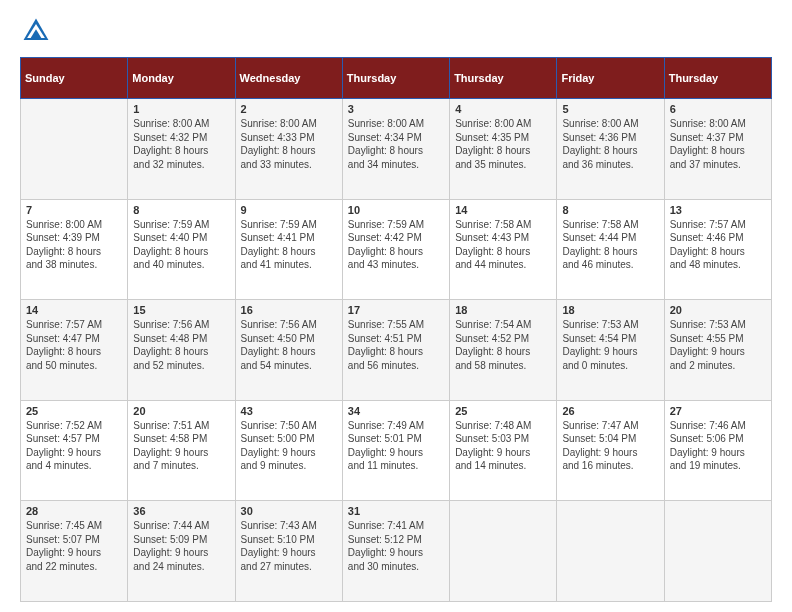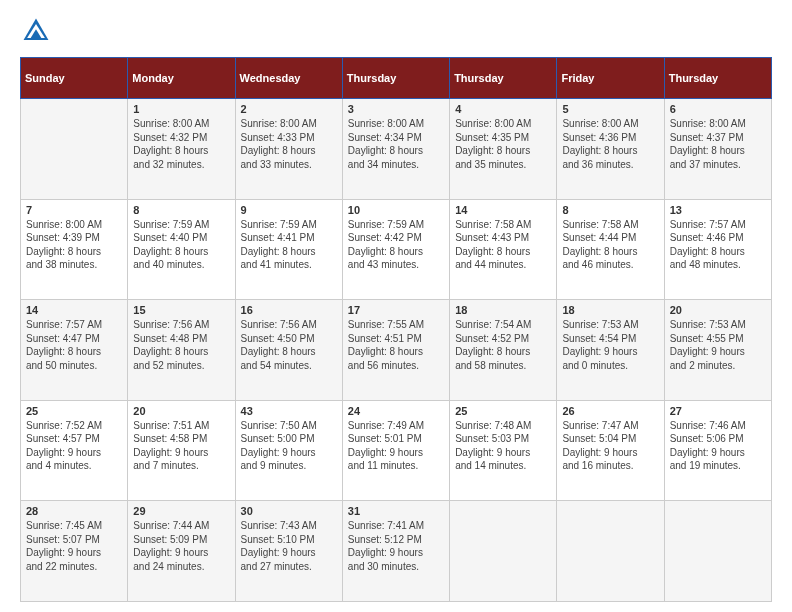--- a/index.html
+++ b/index.html
@@ -220,21 +220,21 @@
           </td>
           <td>
             <span class="day-number">20</span>
             <div class="day-info">Sunrise: 7:51 AM<br>Sunset: 4:58 PM<br>Daylight: 9 hours<br>and 7 minutes.</div>
           </td>
           <td>
             <span class="day-number">43</span>
             <div class="day-info">Sunrise: 7:50 AM<br>Sunset: 5:00 PM<br>Daylight: 9 hours<br>and 9 minutes.</div>
           </td>
           <td>
-            <span class="day-number">24</span>
+            <span class="day-number">34</span>
             <div class="day-info">Sunrise: 7:49 AM<br>Sunset: 5:01 PM<br>Daylight: 9 hours<br>and 11 minutes.</div>
           </td>
           <td>
             <span class="day-number">25</span>
             <div class="day-info">Sunrise: 7:48 AM<br>Sunset: 5:03 PM<br>Daylight: 9 hours<br>and 14 minutes.</div>
           </td>
           <td>
             <span class="day-number">26</span>
             <div class="day-info">Sunrise: 7:47 AM<br>Sunset: 5:04 PM<br>Daylight: 9 hours<br>and 16 minutes.</div>
           </td>
@@ -242,21 +242,21 @@
             <span class="day-number">27</span>
             <div class="day-info">Sunrise: 7:46 AM<br>Sunset: 5:06 PM<br>Daylight: 9 hours<br>and 19 minutes.</div>
           </td>
         </tr>
         <tr>
           <td>
             <span class="day-number">28</span>
             <div class="day-info">Sunrise: 7:45 AM<br>Sunset: 5:07 PM<br>Daylight: 9 hours<br>and 22 minutes.</div>
           </td>
           <td>
-            <span class="day-number">29</span>
+            <span class="day-number">36</span>
             <div class="day-info">Sunrise: 7:44 AM<br>Sunset: 5:09 PM<br>Daylight: 9 hours<br>and 24 minutes.</div>
           </td>
           <td>
             <span class="day-number">30</span>
             <div class="day-info">Sunrise: 7:43 AM<br>Sunset: 5:10 PM<br>Daylight: 9 hours<br>and 27 minutes.</div>
           </td>
           <td>
             <span class="day-number">31</span>
             <div class="day-info">Sunrise: 7:41 AM<br>Sunset: 5:12 PM<br>Daylight: 9 hours<br>and 30 minutes.</div>
           </td>

